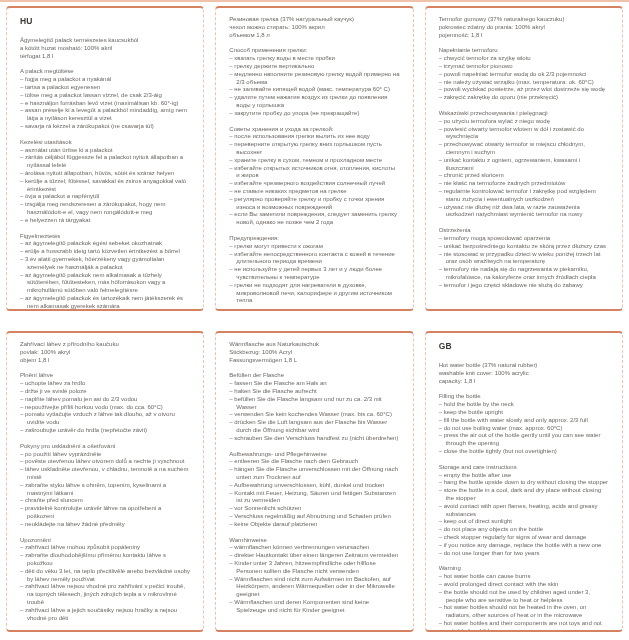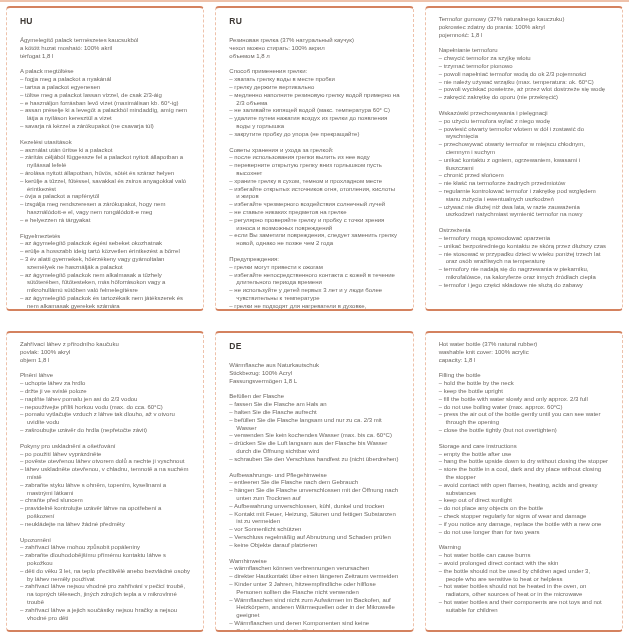--- a/index.html
+++ b/index.html
@@ -78,21 +78,20 @@
         <div class="section">
           <div class="section-title">Figyelmeztetés</div>
           <div class="item">– az ágymelegítő palackok égési sebeket okozhatnak</div>
           <div class="item">– erülje a hosszabb ideig tartó közvetlen érintkezést a bőrrel</div>
           <div class="item">– 3 év alatti gyermekek, hőérzékeny vagy gyámoltalan személyek ne használják a palackot</div>
           <div class="item">– az ágymelegítő palackok nem alkalmasak a tűzhely sütőterében, fűtőtesteken, más hőforrásokon vagy a mikrohullámú sütőben való felmelegítésre</div>
           <div class="item">– az ágymelegítő palackok és tartozékaik nem játékszerek és nem alkamasak gyerekek számára</div>
         </div>
       </section>
       <section class="panel">
-        <h2 class="code">RU</h2>
         <div class="intro">
           <div class="intro-line">Резиновая грелка (37% натуральный каучук)</div>
           <div class="intro-line">чехол можно стирать: 100% акрил</div>
           <div class="intro-line">объемом 1,8 л</div>
         </div>
         <div class="section">
           <div class="section-title">Способ применения грелки:</div>
           <div class="item">– хватать грелку воды в месте пробки</div>
           <div class="item">– грелку держите вертикально</div>
           <div class="item">– медленно наполните резиновую грелку водой примерно на 2/3 объема</div>
@@ -182,21 +181,20 @@
         <div class="section">
           <div class="section-title">Upozornění</div>
           <div class="item">– zahřívací láhve mohou způsobit popáleniny</div>
           <div class="item">– zabraňte dlouhodobějšímu přímému kontaktu láhve s pokožkou</div>
           <div class="item">– děti do věku 3 let, na teplo přecitlivělé anebo bezvládné osoby by láhev neměly používat</div>
           <div class="item">– zahřívací láhve nejsou vhodné pro zahřívání v pečicí troubě, na topných tělesech, jiných zdrojích tepla a v mikrovlnné troubě</div>
           <div class="item">– zahřívací láhve a jejich součástky nejsou hračky a nejsou vhodné pro děti</div>
         </div>
       </section>
       <section class="panel">
-        <h2 class="code">DE</h2>
         <div class="intro">
           <div class="intro-line">Wärmflasche aus Naturkautschuk</div>
           <div class="intro-line">Stickbezug: 100% Acryl</div>
           <div class="intro-line">Fassungsvermögen 1,8 L</div>
         </div>
         <div class="section">
           <div class="section-title">Befüllen der Flasche</div>
           <div class="item">– fassen Sie die Flasche am Hals an</div>
           <div class="item">– halten Sie die Flasche aufrecht</div>
           <div class="item">– befüllen Sie die Flasche langsam und nur zu ca. 2/3 mit Wasser</div>
@@ -217,20 +215,21 @@
         <div class="section">
           <div class="section-title">Warnhinweise</div>
           <div class="item">– wärmflaschen können verbrennungen verursachen</div>
           <div class="item">– direkter Hautkontakt über einen längeren Zeitraum vermeiden</div>
           <div class="item">– Kinder unter 3 Jahren, hitzeempfindliche oder hilflose Personen sollten die Flasche nicht verwenden</div>
           <div class="item">– Wärmflaschen sind nicht zum Aufwärmen im Backofen, auf Heizkörpern, anderen Wärmequellen oder in der Mikrowelle geeignet</div>
           <div class="item">– Wärmflaschen und deren Komponenten sind keine Spielzeuge und nicht für Kinder geeignet</div>
         </div>
       </section>
       <section class="panel">
+        <h2 class="code">GB</h2>
         <div class="intro">
           <div class="intro-line">Hot water bottle (37% natural rubber)</div>
           <div class="intro-line">washable knit cover: 100% acrylic</div>
           <div class="intro-line">capacity: 1,8 l</div>
         </div>
         <div class="section">
           <div class="section-title">Filling the bottle</div>
           <div class="item">– hold the bottle by the neck</div>
           <div class="item">– keep the bottle upright</div>
           <div class="item">– fill the bottle with water slowly and only approx. 2/3 full</div>

